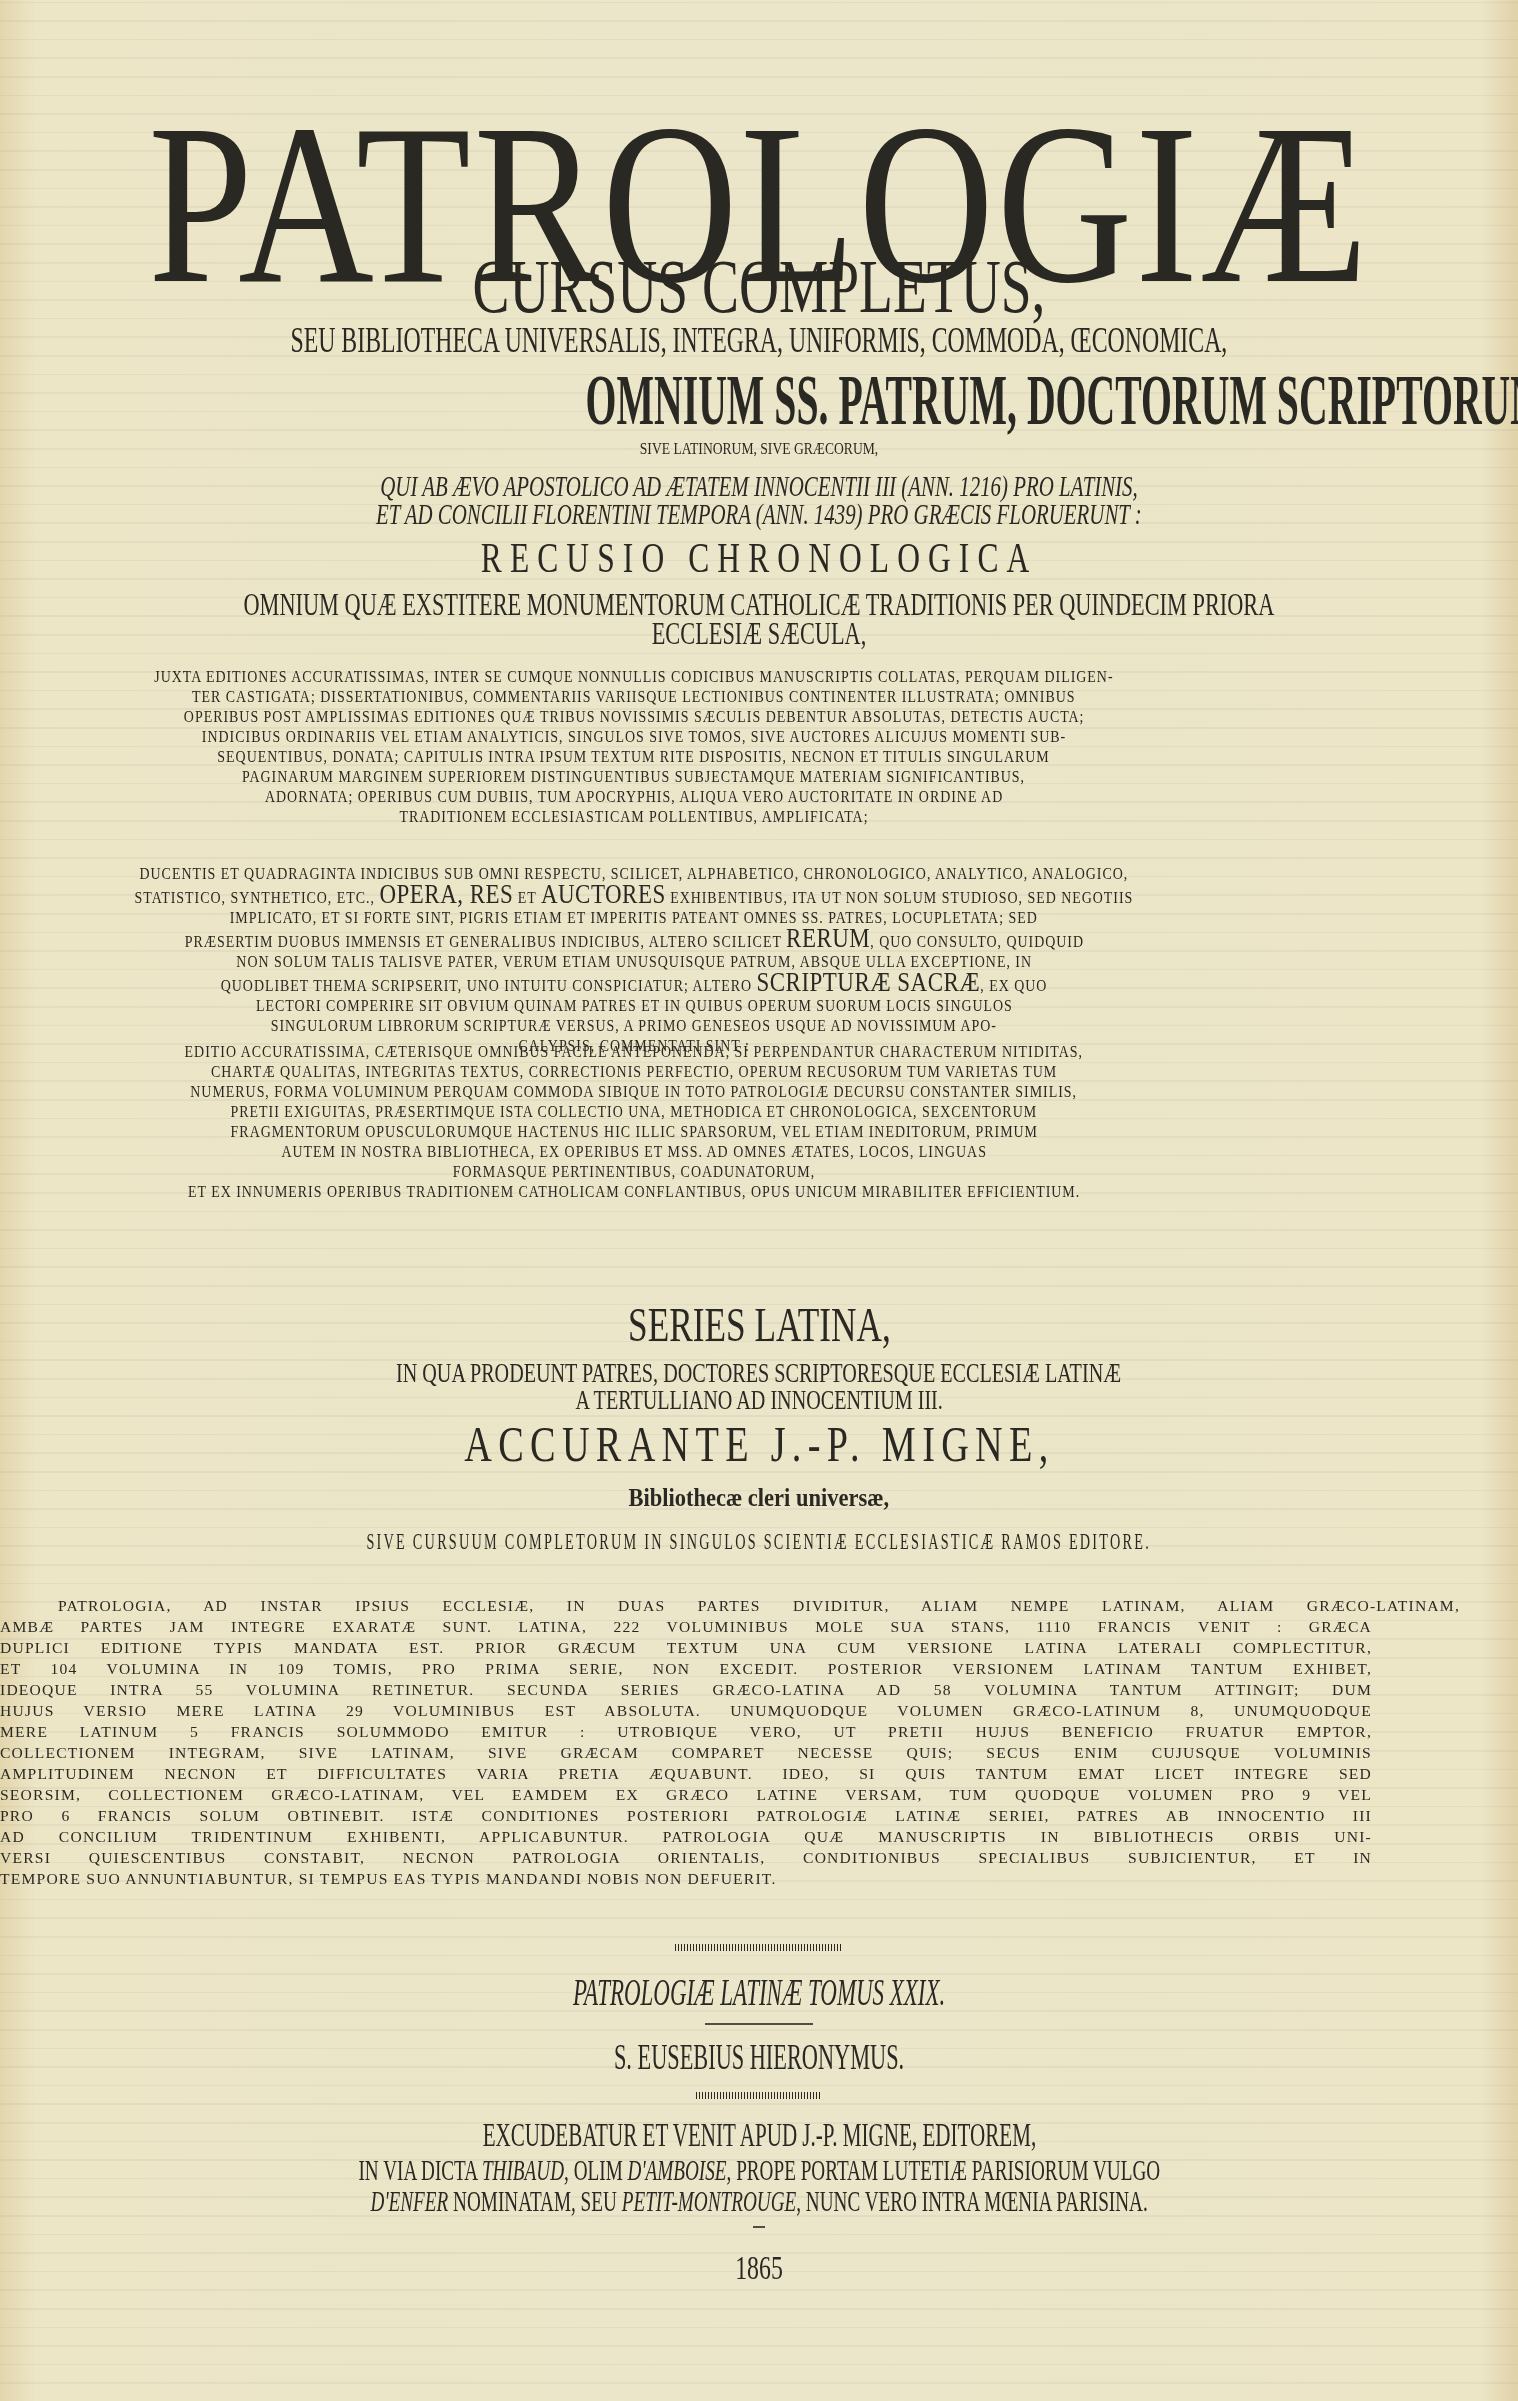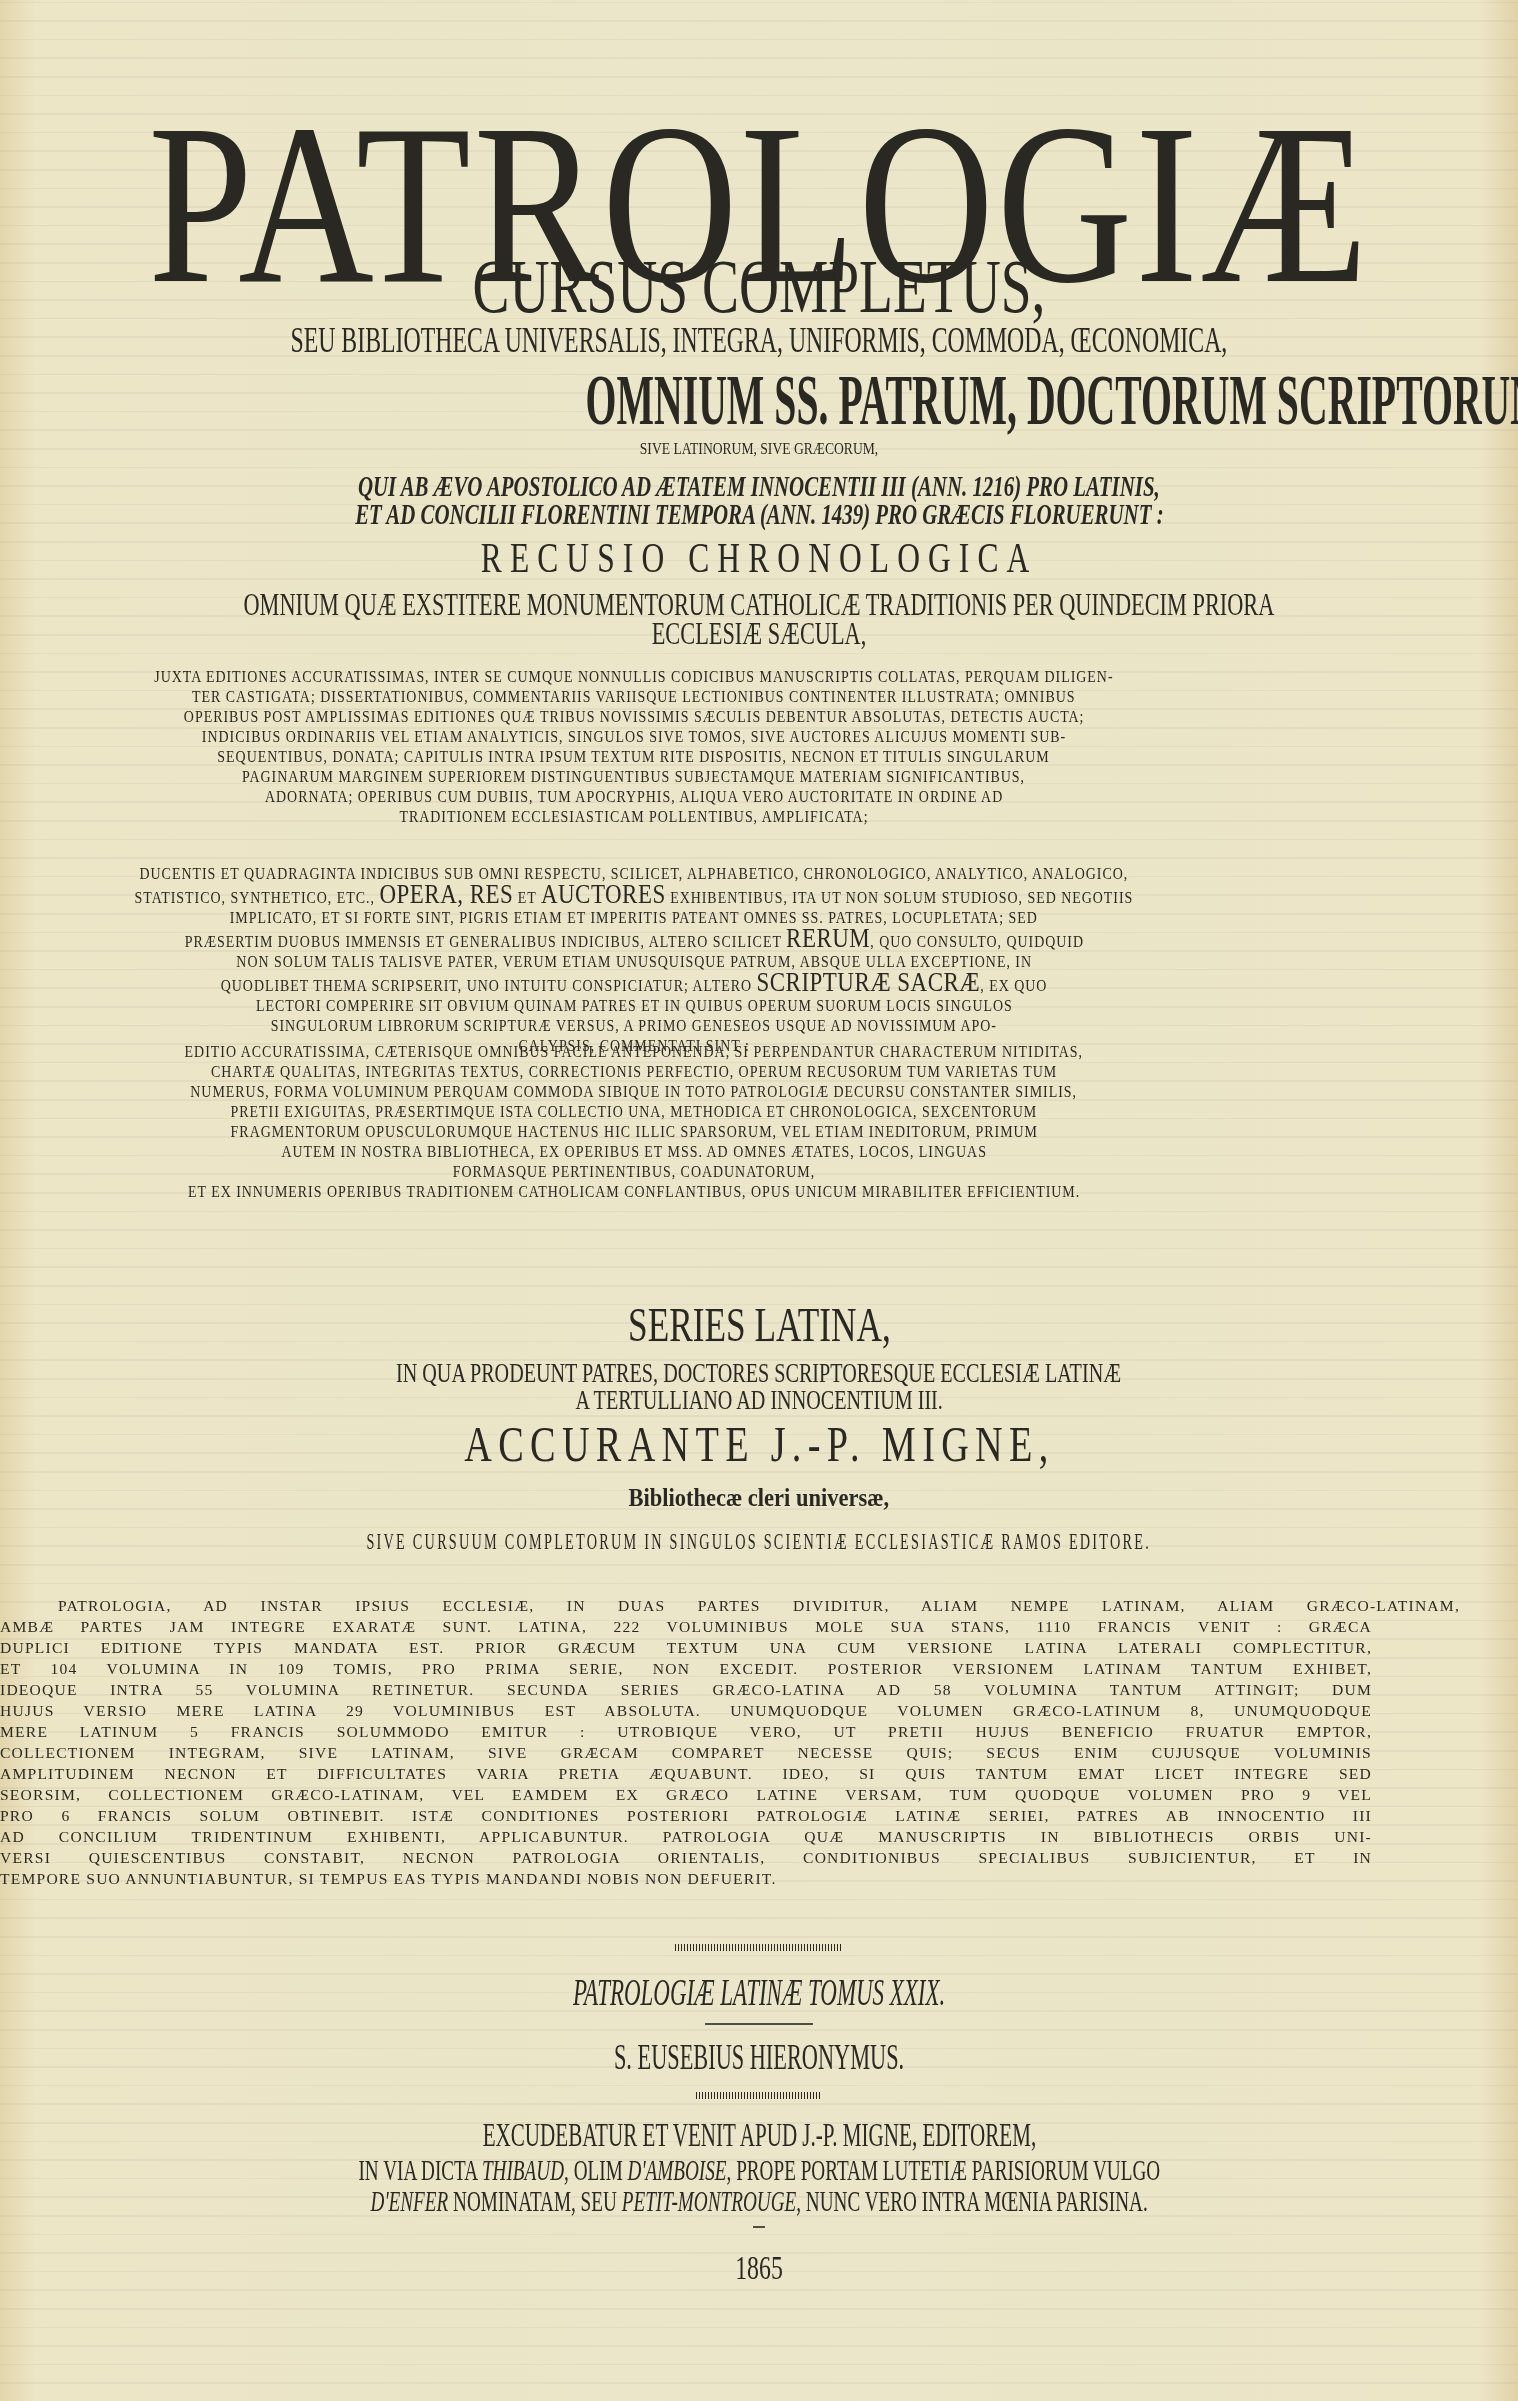--- a/index.html
+++ b/index.html
@@ -18,21 +18,21 @@
     .title { top: 90px; font-size: 229px; line-height: 229px; letter-spacing: 3.6px; font-weight: normal; }
     .title .cond { transform: scaleX(0.82); }
     .subtitle { top: 244px; font-size: 77px; line-height: 84px; }
     .subtitle .cond { transform: scaleX(0.72); }
     .seu { top: 322px; font-size: 35px; line-height: 38px; }
     .seu .cond { transform: scaleX(0.68); }
     .omnium { top: 364px; font-size: 71px; line-height: 72px; font-weight: bold; }
     .omnium .cond { transform: scaleX(0.56); }
     .sive1 { top: 440px; font-size: 17px; line-height: 18px; }
     .sive1 .cond { transform: scaleX(0.8); }
-    .qui { top: 472px; font-size: 29px; line-height: 28px; font-style: italic; font-weight: bold; }
+    .qui { top: 472px; font-size: 29px; line-height: 28px; font-style: italic; }
     .qui .cond { transform: scaleX(0.72); }
     .recusio { top: 535px; font-size: 42px; line-height: 46px; letter-spacing: 10.8px; }
     .recusio .cond { transform: scaleX(0.75); }
     .omnium2 { top: 590px; font-size: 31px; line-height: 29px; }
     .omnium2 .cond { transform: scaleX(0.72); }
 
     .para { position: absolute; left: 0; width: 1268px; text-align: center; font-size: 17px; line-height: 20px; letter-spacing: 1.2px; }
     .para .line { display: block; white-space: nowrap; }
     .para .line .cond { transform: scaleX(0.82); }
     .big { font-size: 28px; letter-spacing: 0.6px; }

